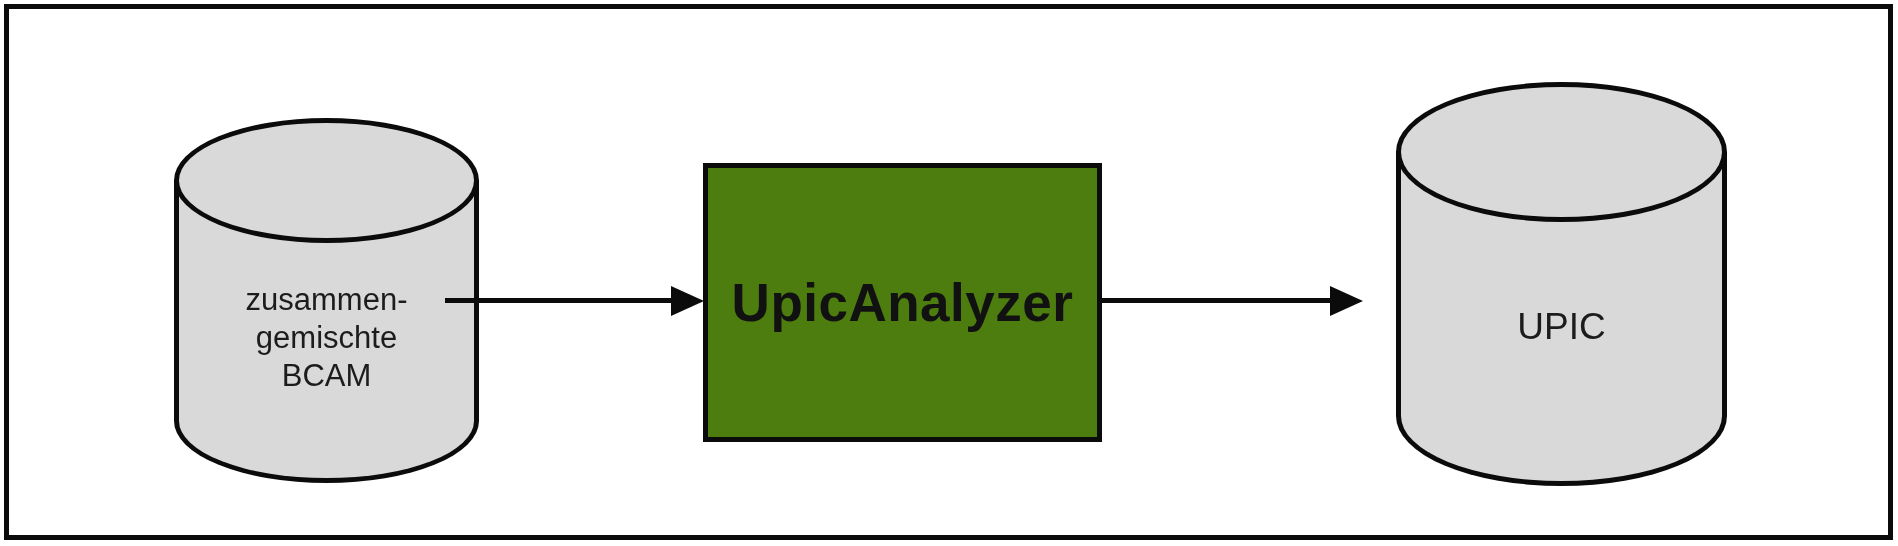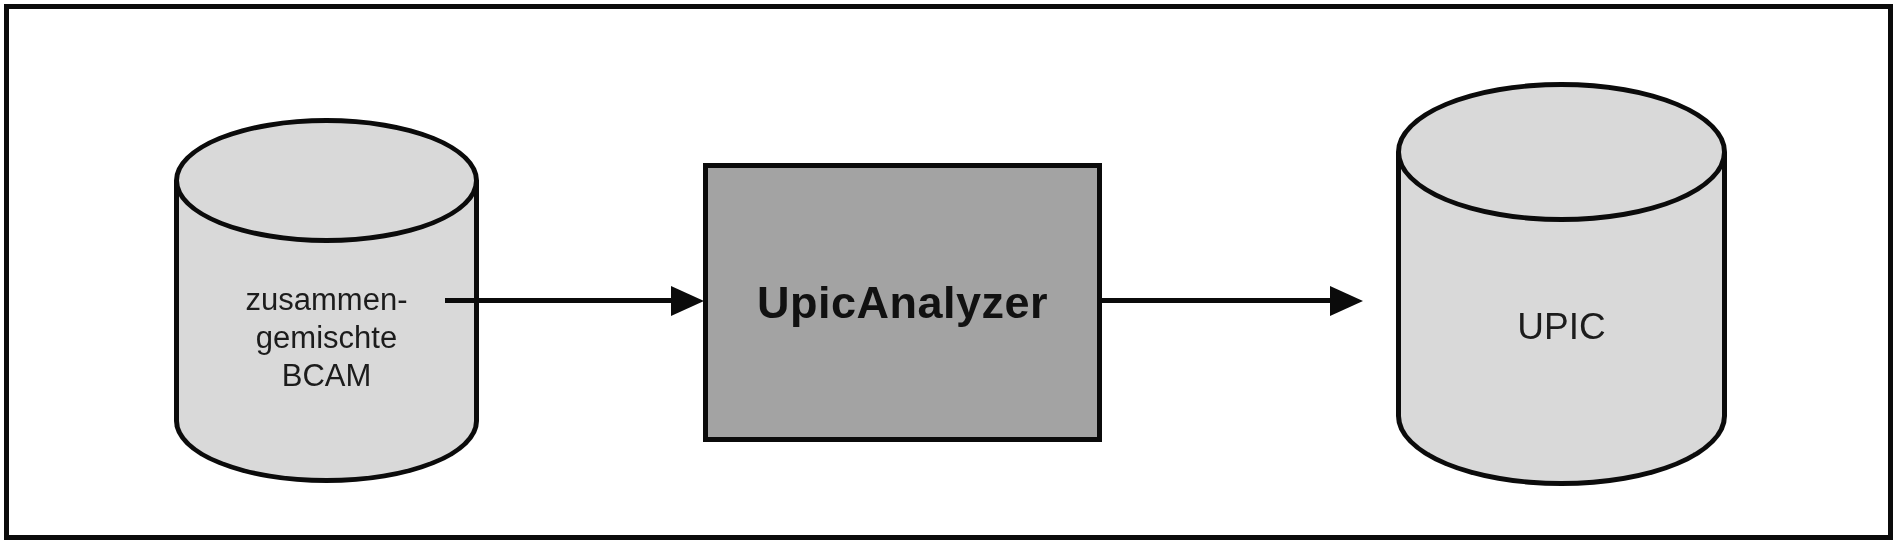--- a/index.html
+++ b/index.html
@@ -95,26 +95,26 @@
   }
 
   
   .process-box {
     position: absolute;
     left: 703px;
     top: 163px;
     width: 399px;
     height: 279px;
     box-sizing: border-box;
-    background: #a3a3a3;
+    background: #4d7c0f;
     border: 5px solid #0b0b0b;
     display: flex;
     align-items: center;
     justify-content: center;
-    font-size: 45px;
+    font-size: 53px;
     font-weight: bold;
     color: #111111;
     letter-spacing: 0.5px;
   }
 
   
   .arrow {
     position: absolute;
     height: 5px;
     background: #0b0b0b;

